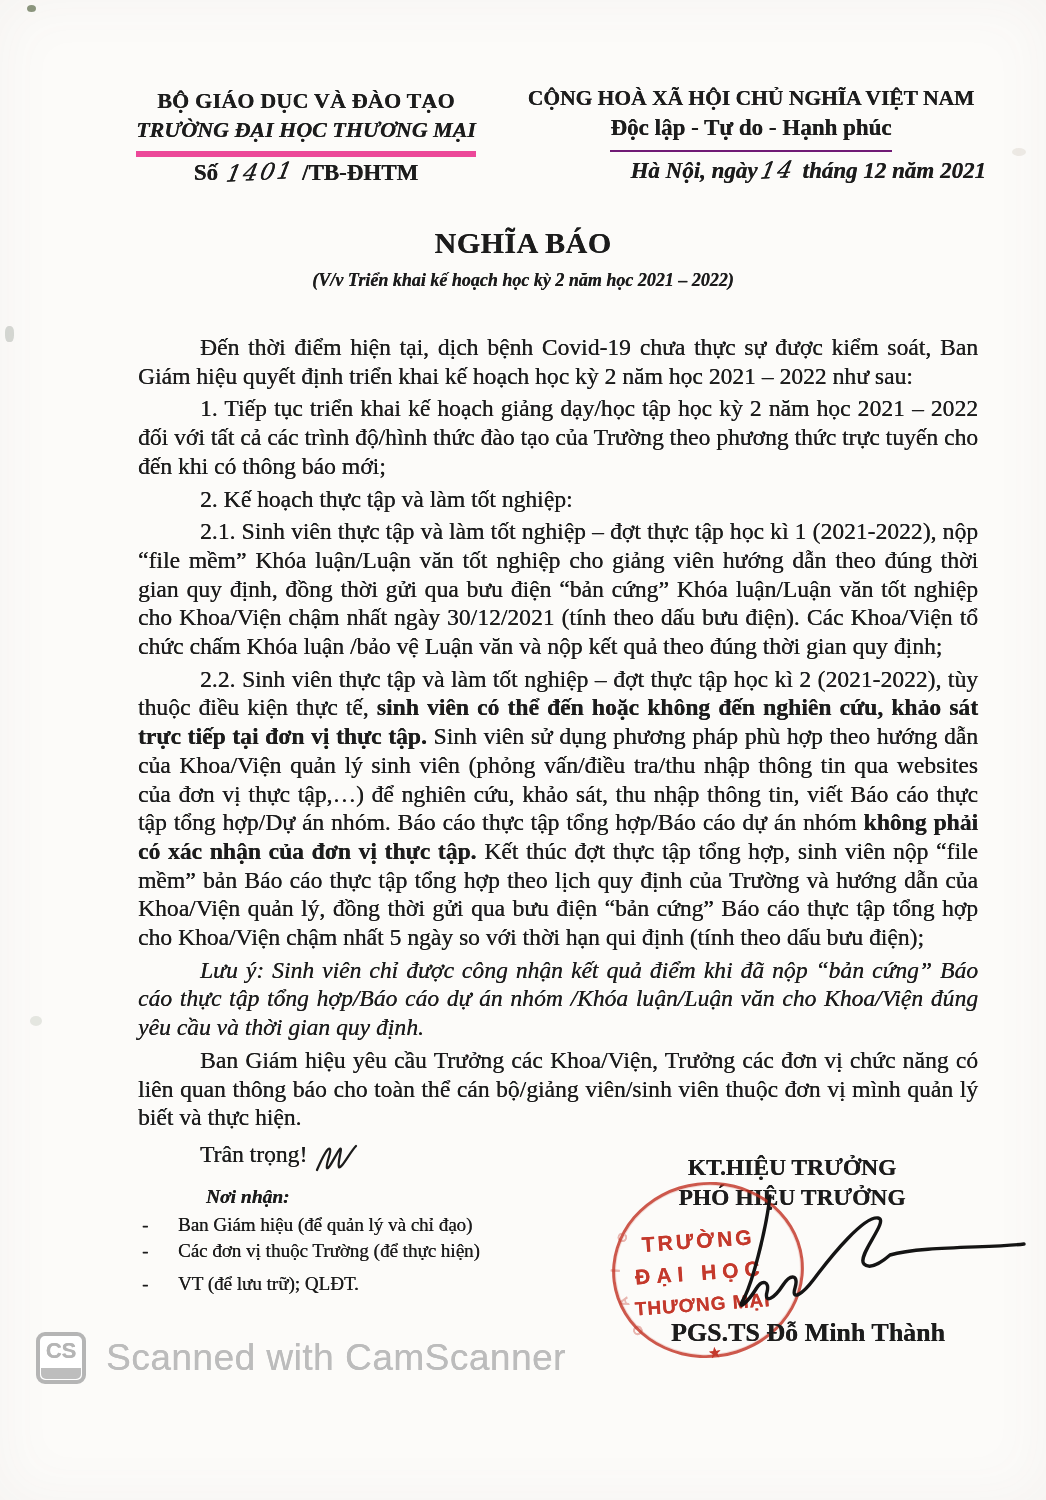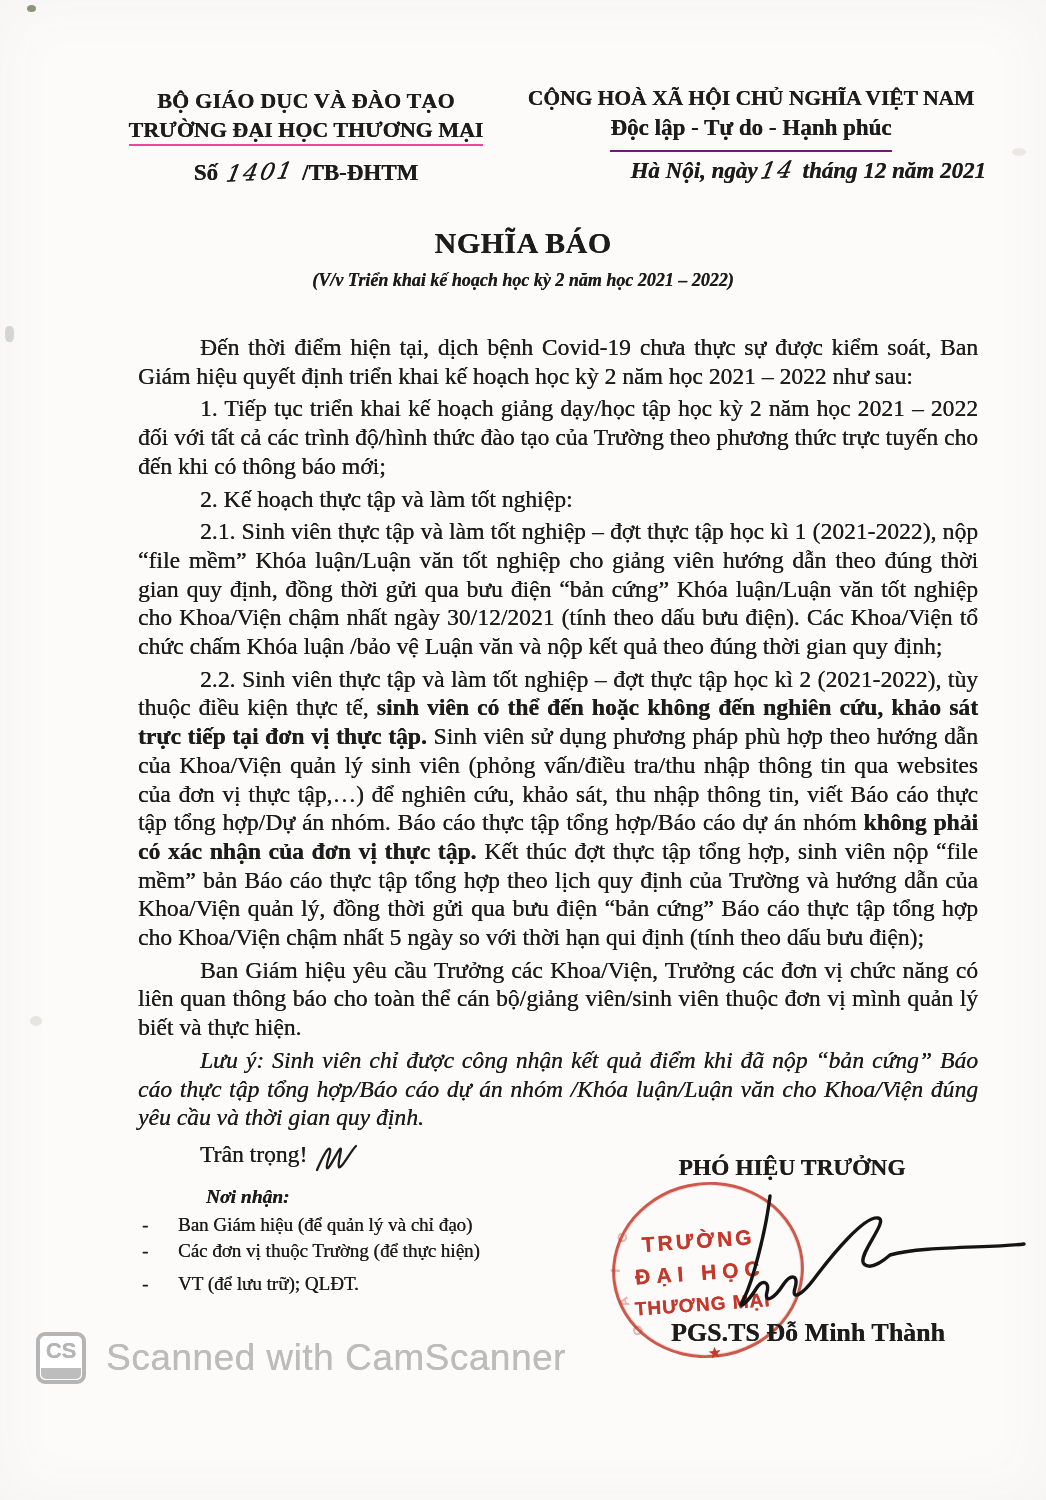--- a/index.html
+++ b/index.html
@@ -13,21 +13,21 @@
     color:#1c1c1c;
     box-shadow:inset 0 0 60px rgba(120,100,90,0.05);
   }
   .txt{text-shadow:0.25px 0 0 currentColor;}
   .b{font-weight:bold;}
 
   
   .header-left{position:absolute;top:88px;left:128px;width:356px;text-align:center;}
   .header-left .l1{font-weight:bold;font-size:22px;letter-spacing:.2px;}
   .header-left .l2{font-weight:bold;font-size:22px;margin-top:3px;}
-  .header-left .l2 span{border-bottom:2px solid #ec4899;padding-bottom:2px;}
+  .header-left .l2 span{border-bottom:6px solid #ec4899;padding-bottom:9px;font-style:italic;}
   .doc-number{margin-top:16px;font-size:23px;font-weight:bold;}
   .header-right{position:absolute;top:86px;left:512px;width:478px;text-align:center;}
   .header-right .l1{font-weight:bold;font-size:21.5px;}
   .header-right .l2{font-weight:bold;font-size:23px;margin-top:4px;}
   .header-right .l2 span{border-bottom:2px solid #701a75;padding-bottom:10px;}
   .date-line{margin-top:16px;font-size:23px;font-weight:bold;font-style:italic;text-align:right;padding-right:4px;white-space:nowrap;}
   .handwritten{
     display:inline-block;
     font-style:italic;
     font-family:"DejaVu Serif",serif;
@@ -117,31 +117,32 @@
 
   <div class="doc-title">NGHĨA BÁO</div>
   <div class="doc-subtitle">(V/v Triển khai kế hoạch học kỳ 2 năm học 2021 – 2022)</div>
 
   <div class="body-block">
     <p class="para"><span>Đến thời điểm hiện tại, dịch bệnh Covid-19 chưa thực sự được kiểm soát, Ban Giám hiệu quyết định triển khai kế hoạch học kỳ 2 năm học 2021 – 2022 như sau:</span></p>
     <p class="para"><span>1. Tiếp tục triển khai kế hoạch giảng dạy/học tập học kỳ 2 năm học 2021 – 2022 đối với tất cả các trình độ/hình thức đào tạo của Trường theo phương thức trực tuyến cho đến khi có thông báo mới;</span></p>
     <p class="para"><span>2. Kế hoạch thực tập và làm tốt nghiệp:</span></p>
     <p class="para"><span>2.1. Sinh viên thực tập và làm tốt nghiệp – đợt thực tập học kì 1 (2021-2022), nộp “file mềm” Khóa luận/Luận văn tốt nghiệp cho giảng viên hướng dẫn theo đúng thời gian quy định, đồng thời gửi qua bưu điện “bản cứng” Khóa luận/Luận văn tốt nghiệp cho Khoa/Viện chậm nhất ngày 30/12/2021 (tính theo dấu bưu điện). Các Khoa/Viện tổ chức chấm Khóa luận /bảo vệ Luận văn và nộp kết quả theo đúng thời gian quy định;</span></p>
     <p class="para"><span>2.2. Sinh viên thực tập và làm tốt nghiệp – đợt thực tập học kì 2 (2021-2022), tùy thuộc điều kiện thực tế, </span><span class="b">sinh viên có thể đến hoặc không đến nghiên cứu, khảo sát trực tiếp tại đơn vị thực tập.</span><span> Sinh viên sử dụng phương pháp phù hợp theo hướng dẫn của Khoa/Viện quản lý sinh viên (phỏng vấn/điều tra/thu nhập thông tin qua websites của đơn vị thực tập,…) để nghiên cứu, khảo sát, thu nhập thông tin, viết Báo cáo thực tập tổng hợp/Dự án nhóm. Báo cáo thực tập tổng hợp/Báo cáo dự án nhóm </span><span class="b">không phải có xác nhận của đơn vị thực tập.</span><span> Kết thúc đợt thực tập tổng hợp, sinh viên nộp “file mềm” bản Báo cáo thực tập tổng hợp theo lịch quy định của Trường và hướng dẫn của Khoa/Viện quản lý, đồng thời gửi qua bưu điện “bản cứng” Báo cáo thực tập tổng hợp cho Khoa/Viện chậm nhất 5 ngày so với thời hạn qui định (tính theo dấu bưu điện);</span></p>
+    <p class="para note"><span>Lưu ý: Sinh viên chỉ được công nhận kết quả điểm khi đã nộp “bản cứng” Báo cáo thực tập tổng hợp/Báo cáo dự án nhóm /Khóa luận/Luận văn cho Khoa/Viện đúng yêu cầu và thời gian quy định.</span></p>
     <p class="para"><span>Ban Giám hiệu yêu cầu Trưởng các Khoa/Viện, Trưởng các đơn vị chức năng có liên quan thông báo cho toàn thể cán bộ/giảng viên/sinh viên thuộc đơn vị mình quản lý biết và thực hiện.</span></p>
-    <p class="para note"><span>Lưu ý: Sinh viên chỉ được công nhận kết quả điểm khi đã nộp “bản cứng” Báo cáo thực tập tổng hợp/Báo cáo dự án nhóm /Khóa luận/Luận văn cho Khoa/Viện đúng yêu cầu và thời gian quy định.</span></p>
     <div class="closing">
       <span>Trân trọng!</span>
       <svg width="46" height="30" viewBox="0 0 46 30">
         <path d="M4,27 C10,13 15,4 17,6 C19,8 12,23 14,25 C16,27 24,9 27,6 C30,3 24,21 26,24 C28,27 37,9 43,3" fill="none" stroke="#1c1c1c" stroke-width="2.3" stroke-linecap="round"></path>
       </svg>
     </div>
   </div>
 
   <div class="sig-titles">
+    <div>KT.HIỆU TRƯỞNG</div>
     <div>PHÓ HIỆU TRƯỞNG</div>
   </div>
 
   <div class="stamp">
     <div class="stamp-ring"></div>
     <span class="stamp-arc" style="top:38px;left:10px;transform:rotate(-62deg);">C</span>
     <span class="stamp-arc" style="top:70px;left:2px;transform:rotate(-80deg);">I</span>
     <span class="stamp-arc" style="top:102px;left:4px;transform:rotate(-100deg);">A</span>
     <span class="stamp-arc" style="top:132px;left:14px;transform:rotate(-120deg);">O</span>
     <div class="stamp-text">

